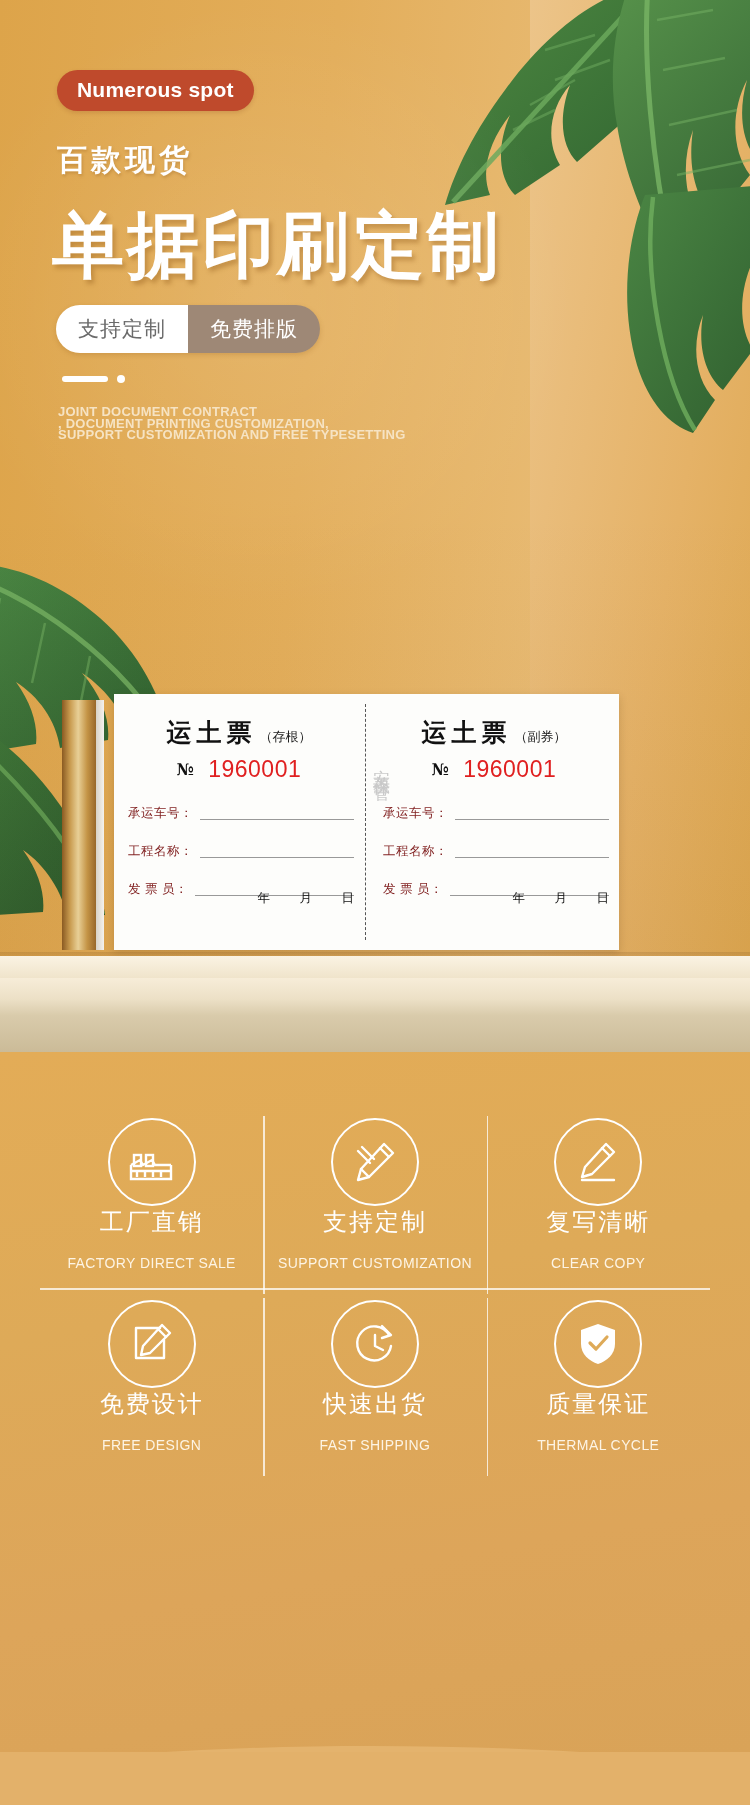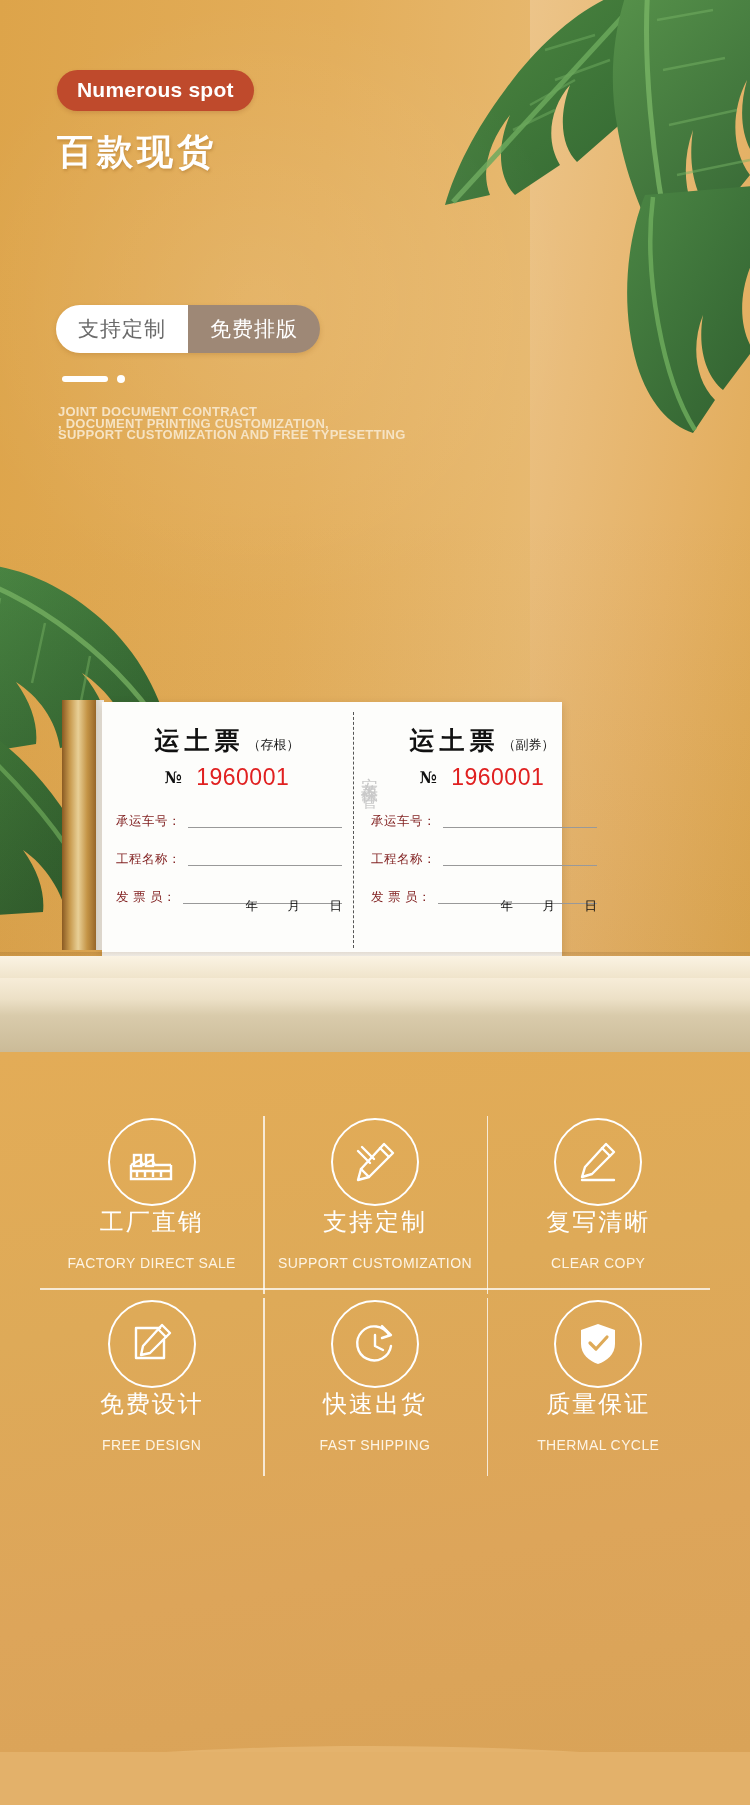--- a/index.html
+++ b/index.html
@@ -39,22 +39,22 @@
   .badge{
     position:absolute;left:57px;top:70px;
     background:#bf4a2c;color:#fff;
     border-radius:22px;
     padding:9px 20px 11px 20px;
     font-size:21px;font-weight:bold;letter-spacing:0.2px;
     line-height:1;
     box-shadow:0 2px 4px rgba(120,50,20,0.18);
   }
   .sub-cn{
-    position:absolute;left:57px;top:128px;
-    font-size:36px;color:#fff;font-weight:bold;letter-spacing:4px;
+    position:absolute;left:57px;top:140px;
+    font-size:30px;color:#fff;font-weight:bold;letter-spacing:4px;
     text-shadow:1px 2px 3px rgba(150,95,30,0.35);
   }
   .main-cn{
     position:absolute;left:52px;top:198px;
     font-size:72px;color:#fff;font-weight:bold;letter-spacing:3px;
     text-shadow:3px 4px 4px rgba(150,95,30,0.40);
     white-space:nowrap;
   }
   .pill-group{
     position:absolute;left:56px;top:305px;
@@ -102,24 +102,23 @@
   }
   .ticket-spine{
     position:absolute;left:0;top:6px;width:36px;height:250px;
     background:linear-gradient(to right,#8a5a22 0%,#c89a4e 22%,#e8cf96 45%,#c49446 70%,#8e5d23 100%);
   }
   .ticket-spine-edge{
     position:absolute;left:34px;top:6px;width:8px;height:250px;
     background:linear-gradient(to right,#d8d2c6,#f4f2ee);
   }
   .ticket{
-    position:absolute;left:40px;top:0px;width:460px;height:256px;
+    position:absolute;left:52px;top:0px;width:505px;height:256px;
     background:#fdfdfb;
     box-shadow:0 3px 8px rgba(90,55,15,0.22);
-    margin-top:8px;
   }
   .half{position:absolute;top:0;width:250px;height:256px;}
   .half.left{left:0;}
   .half.right{left:255px;}
   .perf{
     position:absolute;left:251px;top:10px;width:0;height:236px;
     border-left:1.6px dashed #555;
   }
   .vtext{
     position:absolute;left:258px;top:62px;
@@ -301,20 +300,21 @@
         <path d="M2,6 C70,52 150,140 178,214" stroke="#6aa85a" stroke-width="4.5" fill="none" opacity="0.75"></path>
       </svg>
     </div>
 
     <div class="hero-vign"></div>
 
     <div class="badge">Numerous spot</div>
 
     <div class="sub-cn">百款现货</div>
 
+    <div class="main-cn">单据印刷定制</div>
 
     <div class="pill-group">
       <div class="pill light">支持定制</div>
       <div class="pill dark">免费排版</div>
     </div>
 
     <div class="dashdot">
       <div class="dash"></div>
       <div class="dot"></div>
     </div>

